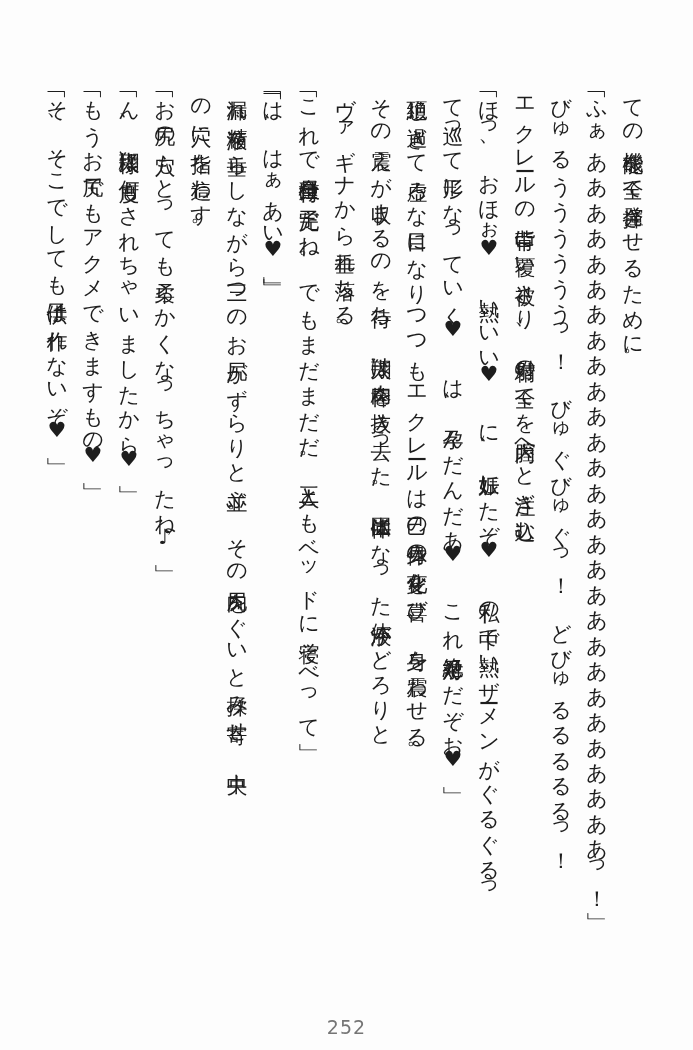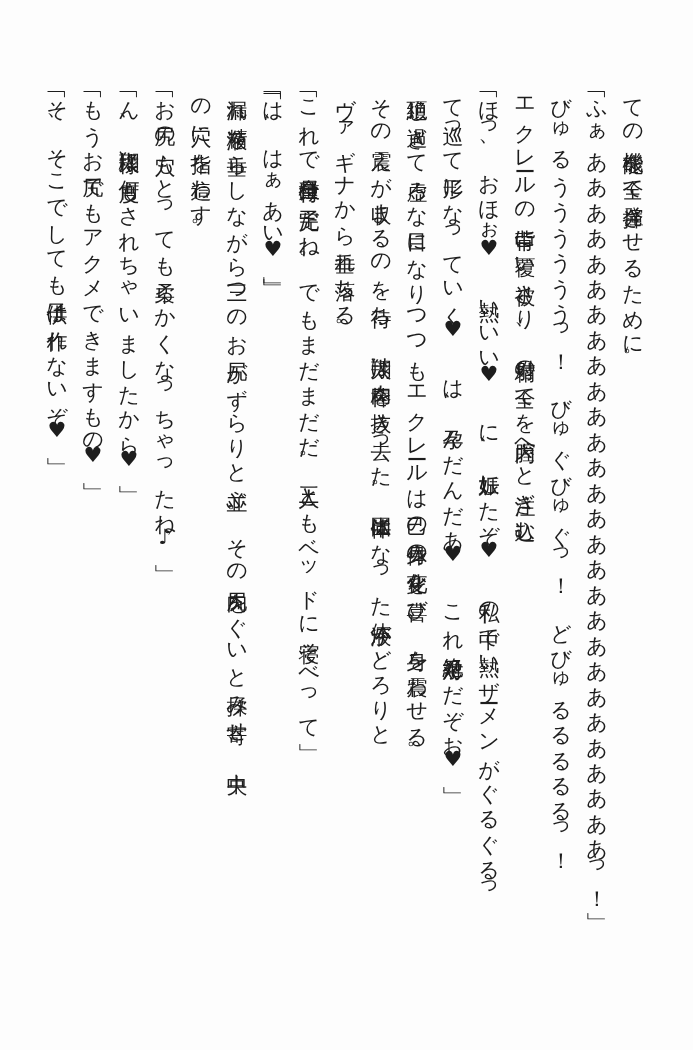--- a/index.html
+++ b/index.html
@@ -57,13 +57,14 @@
     <p class="text-line">ヴァギナから垂れ落ちる。</p>
     <p class="text-line">「これで全員種付け完了だね。でもまだまだだ。三人ともベッドに寝そべって」</p>
     <p class="text-line">「「は、はぁあい♥」」</p>
     <p class="text-line">漏れ精液を垂らしながら三つのお尻がずらりと並ぶ。その尻肉をぐいと揉み寄せ、中央</p>
     <p class="text-line">の穴に指を這わす。</p>
     <p class="text-line">「お尻の穴もとっても柔らかくなっちゃったね♪」</p>
     <p class="text-line">「ん、翔太様に何度もされちゃいましたから♥」</p>
     <p class="text-line">「もうお尻でもアクメできますもの♥」</p>
     <p class="text-line">「そ、そこでしても子供は作れないぞ♥」</p>
   </div>
+  <div class="page-number">252</div>
 </div>
 
 </body></html>

